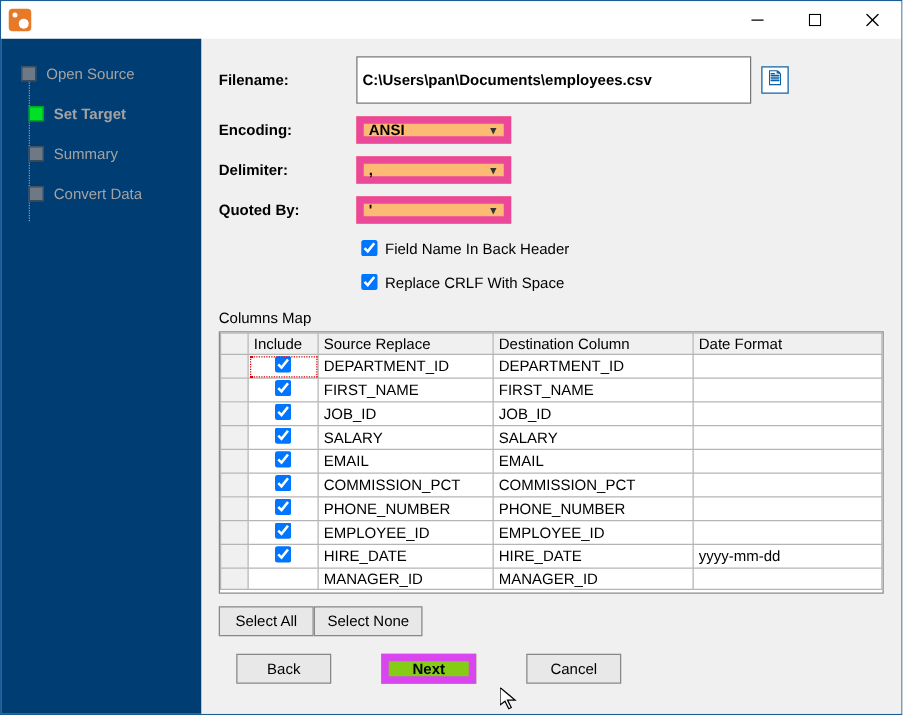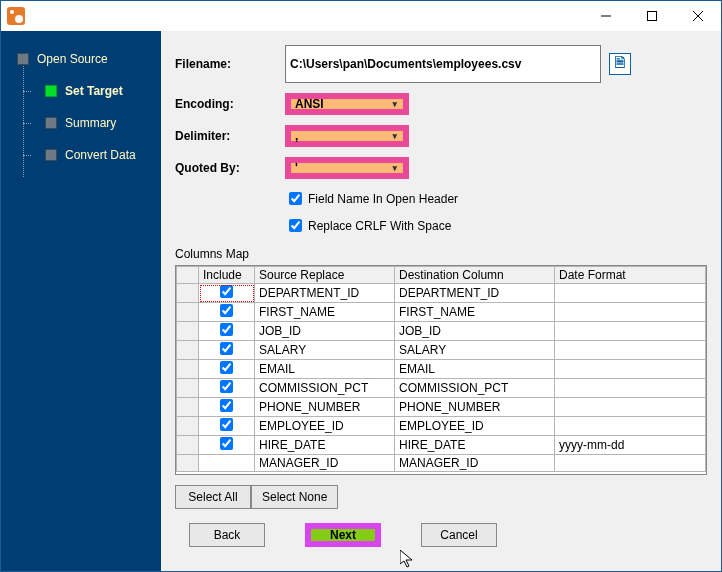--- a/index.html
+++ b/index.html
@@ -48,31 +48,31 @@
   }
   .titlebar .tb-btn svg { stroke:#000; }
 
   .body {
     flex:1; display:flex;
     min-height:0;
   }
   .sidebar {
     width:160px;
     background:#003d73;
-    color:#fef9c3;
+    color:#a3a3a3;
     padding-top:12px;
     position:relative;
   }
   .step {
     display:flex; align-items:center;
     height:32px;
     padding-left:16px;
     position:relative;
   }
-  .step.sub { padding-left:44px; }
+  .step.sub { padding-left:22px; }
   .step .sq {
     width:12px; height:12px;
     background:#6d7a86;
     border:1px solid #3b4a57;
     margin-right:8px;
     flex:0 0 auto;
   }
   .step.active .sq {
     background:#00e028;
     border-color:#00a31f;
@@ -267,21 +267,21 @@
       <div class="form-row">
         <span class="flabel">Quoted By:</span>
         <div class="fake-select">
           <span>'</span>
           <span class="arrow">▾</span>
         </div>
       </div>
 
       <div class="chk-row">
         <input type="checkbox" checked="" style="">
-        <span>Field Name In Open Header</span>
+        <span>Field Name In Back Header</span>
       </div>
       <div class="chk-row">
         <input type="checkbox" checked="" style="">
         <span>Replace CRLF With Space</span>
       </div>
 
       <div class="section-label">Columns Map</div>
 
       <div class="table-wrap">
         <table>

